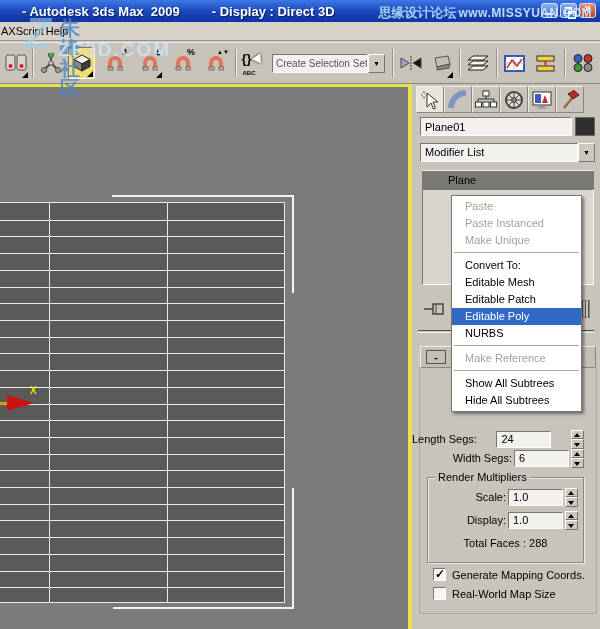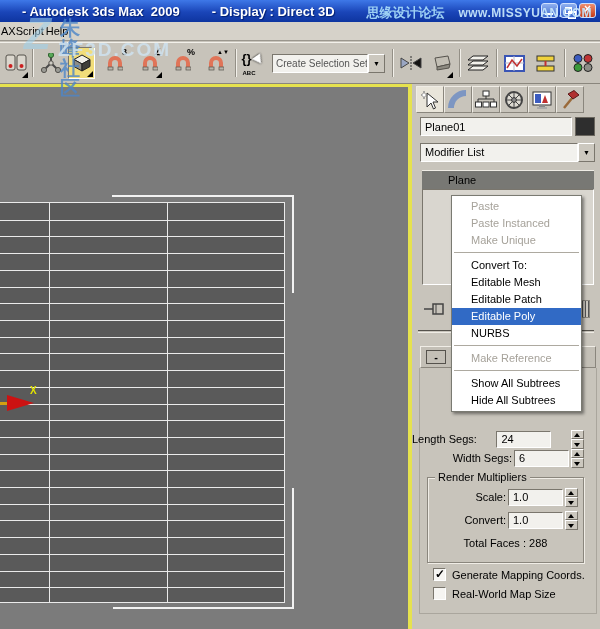--- a/index.html
+++ b/index.html
@@ -13,21 +13,21 @@
   .titlebar .t1 { margin-left:22px; text-shadow:1px 1px 1px #001e70; white-space:pre; }
   .titlebar .t2 { margin-left:32px; text-shadow:1px 1px 1px #001e70; }
   .winbtns { position:absolute; right:4px; top:3px; display:flex; gap:2px; z-index:4; }
   .wbtn { width:17px; height:15px; border-radius:3px; border:1px solid #cfe0ff;
     background: linear-gradient(to bottom,#8fb0ef,#3c68cf); position:relative; }
   .wbtn.close { background: linear-gradient(to bottom,#ef9070,#c63a18); }
   .wbtn .min-glyph { position:absolute; left:3px; bottom:2px; width:8px; height:2px; background:#fff; }
   .wbtn .rest-glyph { position:absolute; left:4px; top:3px; width:7px; height:7px; border:1px solid #fff; border-top-width:2px; background:transparent; }
   .wbtn .rest-glyph::after { content:""; position:absolute; left:2px; top:2px; width:6px; height:5px; border:1px solid #fff; border-top-width:2px; }
   .wbtn.close span { position:absolute; left:0; top:-2px; width:100%; text-align:center; color:#fff; font-size:12px; font-weight:bold; }
-  .tb-watermark { position:absolute; top:4px; right:8px; z-index:6; display:flex; align-items:baseline; gap:14px; pointer-events:none; }
+  .tb-watermark { position:absolute; top:4px; right:8px; z-index:6; display:flex; align-items:baseline; gap:2px; pointer-events:none; }
   .tb-watermark .cn { color:var(--titlebar-watermark); font-size:13px; font-weight:bold; opacity:.95; }
   .tb-watermark .url { color:#c4e4fa; font-size:12px; font-weight:bold; letter-spacing:.5px; opacity:.95; }
 
   
   .menubar { position:absolute; left:0; top:22px; width:600px; height:19px; background:#d6d2c9;
     border-bottom:1px solid #9a968d; display:flex; align-items:center; font-size:11px; color:#000; }
   .menubar .mitem { padding:2px 1px; }
   .wm2 { position:absolute; left:18px; top:16px; z-index:5; pointer-events:none; line-height:1; }
   .wm2 .swoosh { position:absolute; left:6px; top:-4px; font-size:44px; font-weight:bold; font-style:italic; color:#9fd2ee; opacity:.55; }
   .wm2 .nm { position:absolute; left:42px; top:2px; font-size:20px; font-weight:bold; color:#4d86c8; opacity:.8; }
@@ -103,21 +103,21 @@
   .groupbox .gtitle { position:absolute; left:7px; top:-7px; background:var(--panel-bg); padding:0 3px; color:#000; }
   .checkrow { position:absolute; display:flex; align-items:center; }
   .checkbox { width:13px; height:13px; background:#f6f5f2; border:1px solid; border-color:#7a766d #fff #fff #7a766d;
      margin-right:6px; position:relative; }
   .checkbox.checked::after { content:"✓"; position:absolute; left:1px; top:-2px; font-size:12px; font-weight:bold; color:#000; }
   .totalfaces { position:absolute; left:0; width:100%; text-align:center; color:#000; }
 
   
   .ctxmenu { position:absolute; left:451px; top:195px; width:131px; background:#fff;
      border:1px solid #7a7a72; box-shadow:2px 2px 3px rgba(0,0,0,.45); padding:2px 0; z-index:20; font-size:11px; }
-  .mi { height:17px; line-height:17px; padding-left:19px; color:#000; white-space:nowrap; }
+  .mi { height:17px; line-height:17px; padding-left:13px; color:#000; white-space:nowrap; }
   .mi.disabled { color:var(--disabled-text); }
   .mi.highlighted { background:var(--menu-highlight); color:#fff; }
   .msep { height:0; border-top:1px solid #ada9a0; margin:3px 2px 4px 2px; }
 
   svg { display:block; }
 </style>
 </head>
 <body>
 
 <div class="screen">
@@ -421,21 +421,21 @@
       <div class="gtitle">Render Multipliers</div>
       <div class="prow" style="left:0; top:10px; width:150px; justify-content:flex-end">
         <span class="plabel">Scale:</span>
         <input class="field" style="width: 55px; height: 17px; margin-left: 2px;" value="1.0">
         <span class="spin">
             <b class="up"></b>
             <b class="dn"></b>
           </span>
       </div>
       <div class="prow" style="left:0; top:33px; width:150px; justify-content:flex-end">
-        <span class="plabel">Convert:</span>
+        <span class="plabel">Display:</span>
         <input class="field" style="width: 55px; height: 17px; margin-left: 2px;" value="1.0">
         <span class="spin">
             <b class="up"></b>
             <b class="dn"></b>
           </span>
       </div>
       <div class="totalfaces" style="top:59px">
         <span>Total Faces :</span>
         <span>288</span>
       </div>

